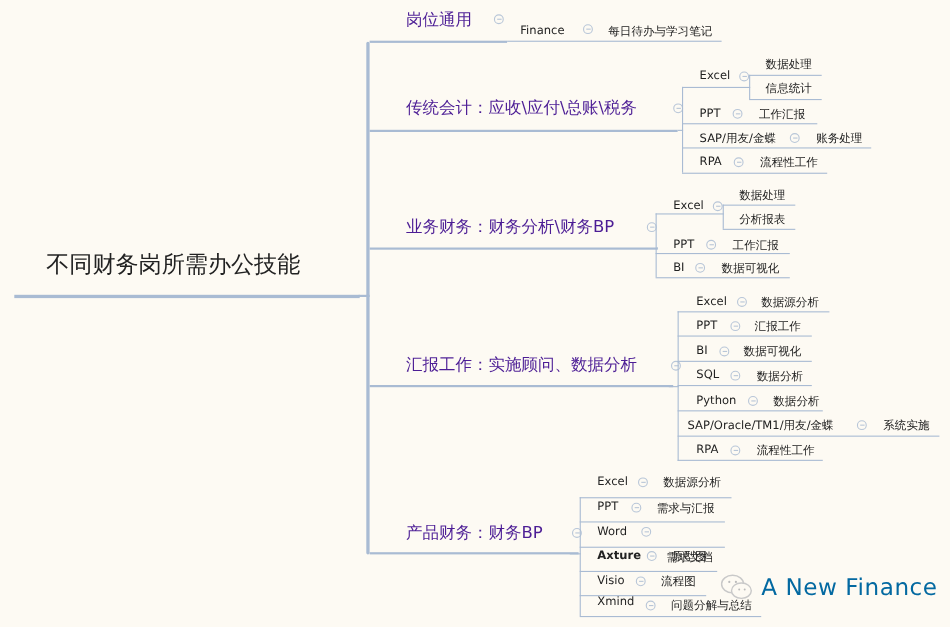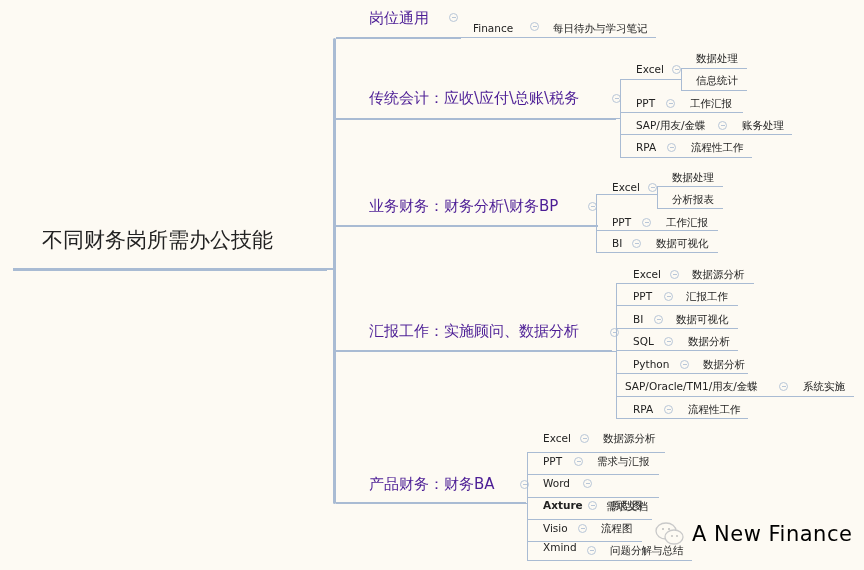--- a/index.html
+++ b/index.html
@@ -16,21 +16,21 @@
   .l1-text { font-size:15px; color:#4c1d95; white-space:nowrap; }
   .l2-text { font-size:10.5px; color:#222; white-space:nowrap; }
   .l3-text { font-size:10.5px; color:#222; white-space:nowrap; }
   .collapse {
     position:absolute; width:7px; height:7px; border:1px solid #b8c6d8;
     border-radius:50%; background:#fdfaf3;
   }
   .collapse::after {
     content:""; position:absolute; left:1.5px; right:1.5px; top:3px; height:1px; background:#b8c6d8;
   }
-  .watermark { font-size:21px; color:#000000; letter-spacing:0.5px; white-space:nowrap; }
+  .watermark { font-size:21px; color:#0369a1; letter-spacing:0.5px; white-space:nowrap; }
 </style>
 </head>
 <body>
 
 <div class="abs root-text" style="left:42px; top:226px;">不同财务岗所需办公技能</div>
 <div class="line" style="left:13px; top:268px; width:314px; height:3px;"></div>
 
 <div class="line" style="left:333px; top:38px; width:3px; height:466px; border-radius:3px;"></div>
 <div class="line" style="left:326px; top:268px; width:10px; height:2px;"></div>
 
@@ -132,21 +132,21 @@
 <div class="abs l2-text" style="left:625px; top:380px;">SAP/Oracle/TM1/用友/金蝶</div>
 <div class="collapse" style="left:779px; top:382px;"></div>
 <div class="abs l3-text" style="left:803px; top:380px;">系统实施</div>
 
 <div class="line" style="left:616px; top:418px; width:132px; height:1px;"></div>
 <div class="abs l2-text" style="left:633px; top:403px;">RPA</div>
 <div class="collapse" style="left:664px; top:405px;"></div>
 <div class="abs l3-text" style="left:688px; top:403px;">流程性工作</div>
 
 <div class="line" style="left:336px; top:502px; width:190px; height:2px;"></div>
-<div class="abs l1-text" style="left:369px; top:475px;">产品财务：财务BA</div>
+<div class="abs l1-text" style="left:369px; top:475px;">产品财务：财务BP</div>
 <div class="collapse" style="left:520px; top:480px;"></div>
 <div class="line" style="left:527px; top:452px; width:1px; height:108px;"></div>
 <div class="line" style="left:518px; top:503px; width:10px; height:1px;"></div>
 
 <div class="line" style="left:527px; top:452px; width:138px; height:1px;"></div>
 <div class="abs l2-text" style="left:543px; top:432px;">Excel</div>
 <div class="collapse" style="left:580px; top:434px;"></div>
 <div class="abs l3-text" style="left:603px; top:432px;">数据源分析</div>
 
 <div class="line" style="left:527px; top:474px; width:132px; height:1px;"></div>

